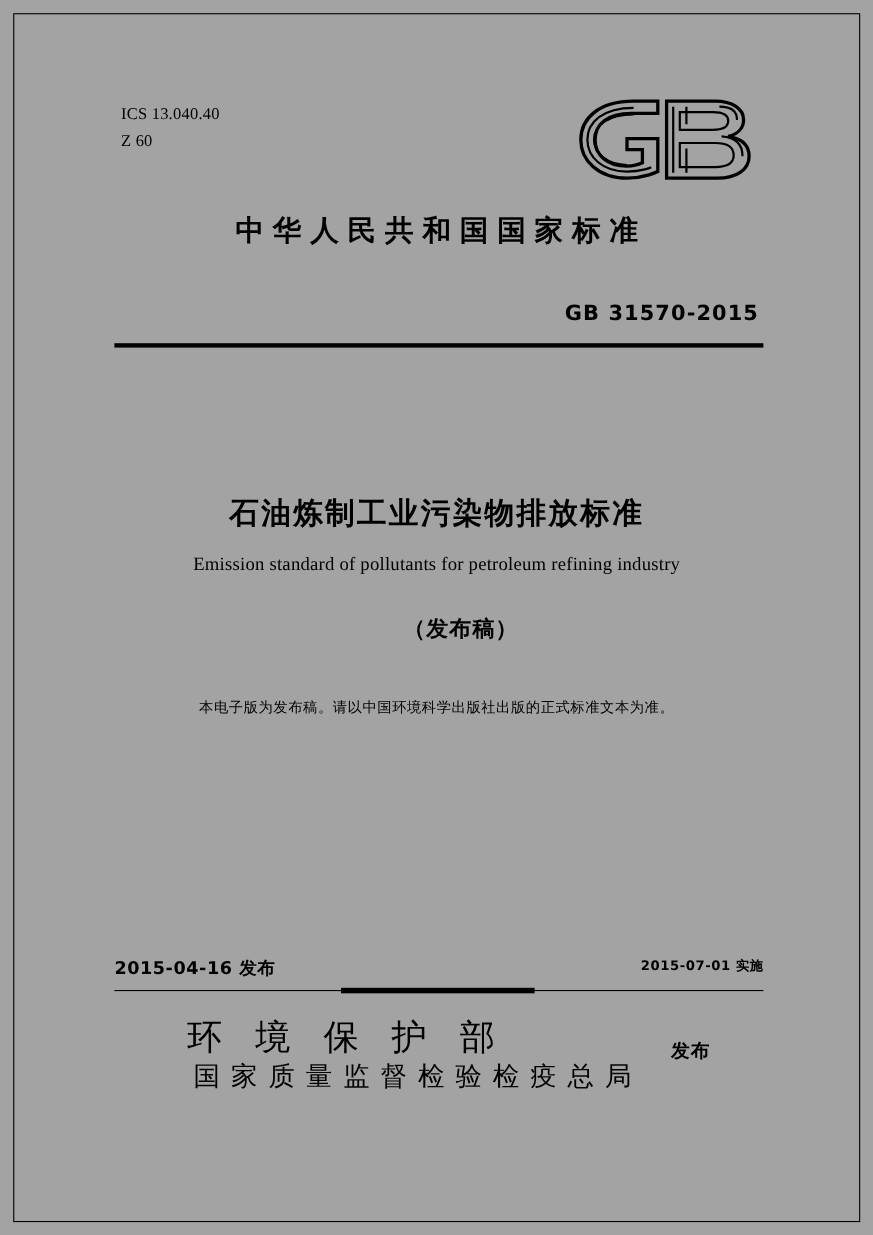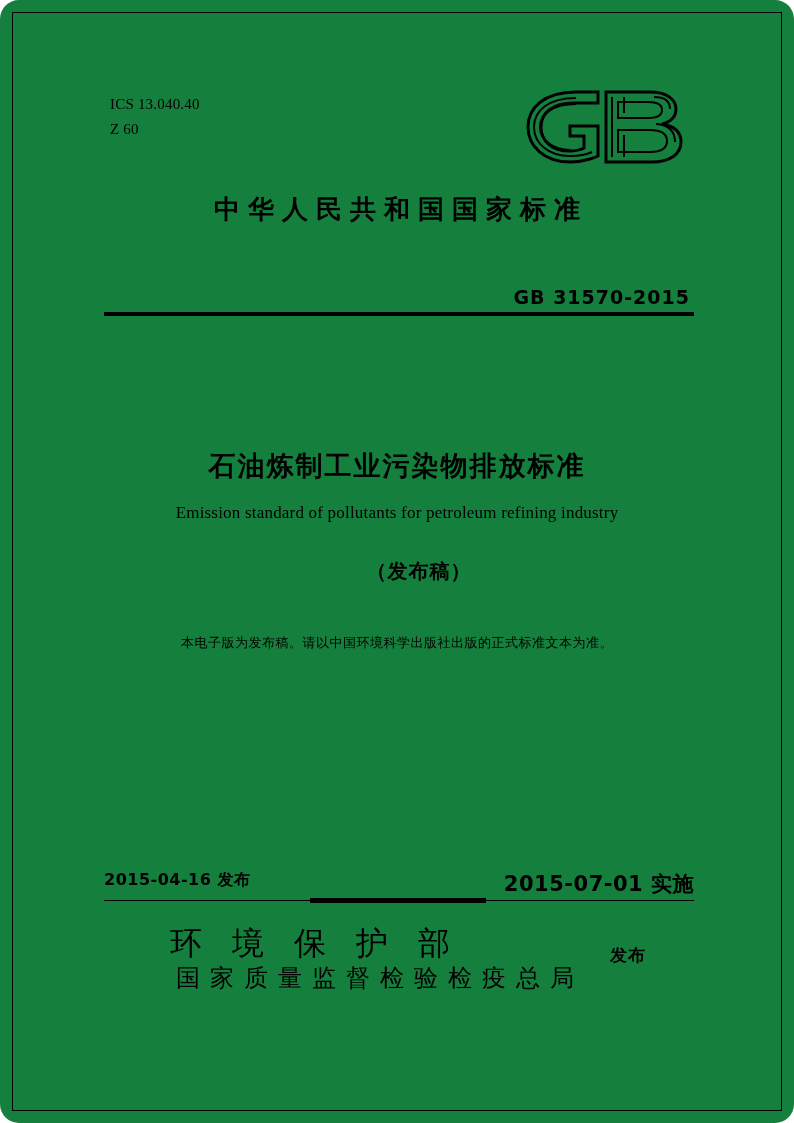--- a/index.html
+++ b/index.html
@@ -9,24 +9,23 @@
   }
   body {
     font-family: "Liberation Serif", serif;
     color: #000000;
   }
   .page {
     position: relative;
     width: 794px;
     height: 1123px;
     margin: 0 auto;
-    background: #15803d;
+    background: #a3a3a3;
     overflow: hidden;
     box-sizing: border-box;
-    border-radius: 19px;
   }
   .frame {
     position: absolute;
     left: 12px;
     top: 12px;
     width: 770px;
     height: 1099px;
     border: 1px solid #000;
     box-sizing: border-box;
   }
@@ -58,21 +57,21 @@
     font-family: "DejaVu Sans", sans-serif;
     font-weight: bold;
     font-size: 26px;
     letter-spacing: 8px;
     padding-left: 8px;
   }
   
   .std-number {
     position: absolute;
     right: 104px;
-    top: 286px;
+    top: 274px;
     font-family: "DejaVu Sans", sans-serif;
     font-weight: bold;
     font-size: 19px;
     letter-spacing: 1px;
   }
   .rule-top {
     position: absolute;
     left: 104px;
     right: 100px;
     top: 312px;
@@ -132,21 +131,21 @@
     font-weight: bold;
     font-size: 16px;
     letter-spacing: 0.5px;
   }
   .effective-date {
     position: absolute;
     right: 100px;
     top: 870px;
     font-family: "DejaVu Sans", sans-serif;
     font-weight: bold;
-    font-size: 21px;
+    font-size: 12px;
     letter-spacing: 0.5px;
   }
   .rule-bottom {
     position: absolute;
     left: 104px;
     right: 100px;
     top: 900px;
     height: 1px;
     background: #000;
   }

